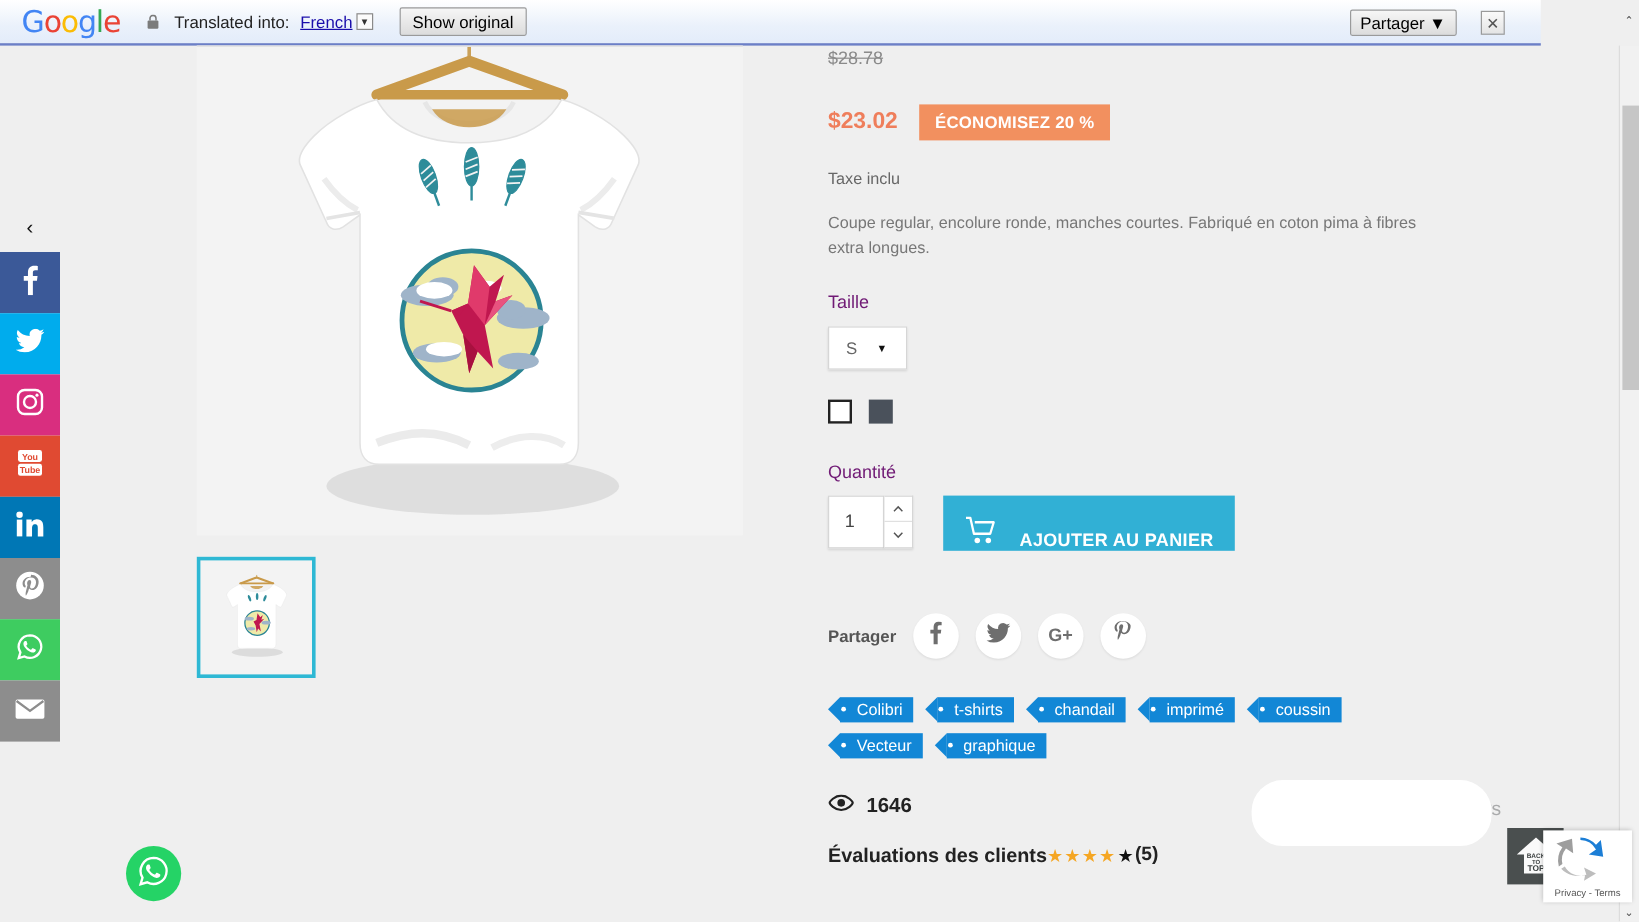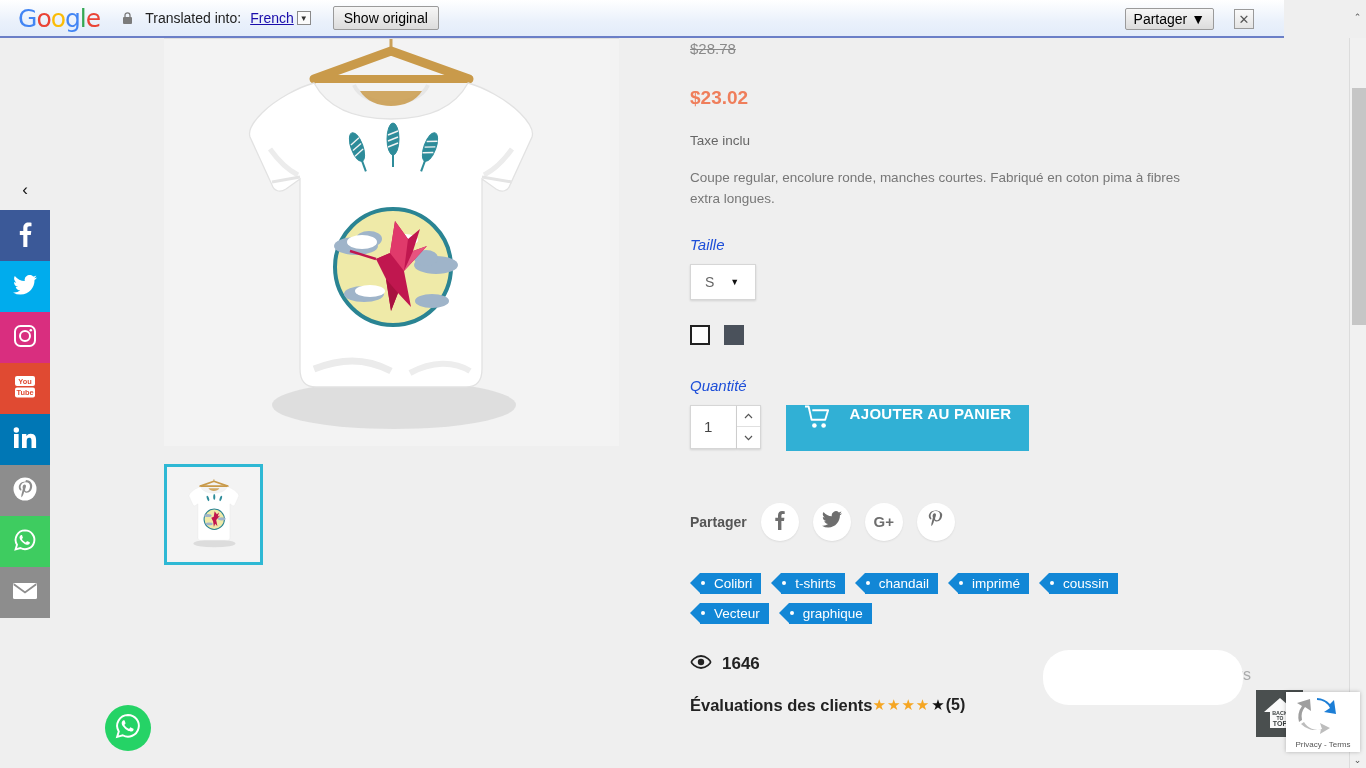--- a/index.html
+++ b/index.html
@@ -75,21 +75,21 @@
   
   #details{ position:absolute; left:690px; top:38px; width:530px; }
   #old-price{ font-size:15px; color:#8a8a8a; text-decoration:line-through; margin-top:2px;}
   .price-row{ display:flex; align-items:center; margin-top:30px; }
   #current-price{ font-size:19px; color:#ef7e5b; font-weight:700;}
   #discount-badge{ margin-left:18px; background:#f2905f; color:#fff; font-size:14px;
     font-weight:700; padding:7px 13px; letter-spacing:.2px;}
   #tax-note{ margin-top:24px; font-size:13.5px; color:#666;}
   #short-desc{ margin-top:20px; font-size:13.5px; color:#777; line-height:1.55; width:512px;}
 
-  .field-label{ font-size:15px; color:#1d4ed8;font-style:italic; }
+  .field-label{ font-size:15px; color:#701a75; }
   #size-block{ margin-top:26px; }
   #size-select{
     margin-top:11px; width:66px; height:36px; background:#fff; border:1px solid #d6d6d6;
     box-shadow:0 1px 2px rgba(0,0,0,.12); display:flex; align-items:center; cursor:pointer;
   }
   #size-value{ font-size:14px; color:#666; padding-left:14px;}
   #size-caret{ margin-left:16px; font-size:9px; color:#111;}
 
   #color-block{ margin-top:25px;}
   .swatches{ margin-top:11px; display:flex; gap:14px;}
@@ -100,21 +100,21 @@
   #qty-block{ margin-top:32px;}
   .cart-row{ margin-top:11px; display:flex; align-items:stretch; }
   #qty-input{ width:47px; height:44px; border:1px solid #d6d6d6; background:#fff;
     font-size:15px; color:#444; padding-left:13px; box-shadow:0 1px 2px rgba(0,0,0,.12);}
   #qty-steppers{ width:24px; height:44px; display:flex; flex-direction:column;
     border:1px solid #d6d6d6; border-left:none; box-shadow:0 1px 2px rgba(0,0,0,.12); background:#fff;}
   .stepper{ flex:1; display:flex; align-items:center; justify-content:center; font-size:9px; color:#555; cursor:pointer;}
   #stepper-up{ border-bottom:1px solid #e0e0e0;}
   #add-to-cart{
     margin-left:25px; width:243px; height:46px; background:#31b0d5; color:#fff;
-    display:flex; align-items:flex-start; justify-content:center; gap:18px; cursor:pointer; border:none;
+    display:flex; align-items:flex-end; justify-content:center; gap:18px; cursor:pointer; border:none;
     font-size:15px; font-weight:700; letter-spacing:.3px;
   }
 
   #share-block{ margin-top:52px; display:flex; align-items:center;}
   #share-label{ font-size:14px; color:#555;font-weight:bold;}
   .share-circle{ width:38px; height:38px; border-radius:50%; background:#fff;
     display:flex; align-items:center; justify-content:center; margin-left:14px; cursor:pointer;
     box-shadow:0 1px 2px rgba(0,0,0,.08);}
 
   #tags-block{ margin-top:32px; display:flex; flex-wrap:wrap; gap:9px 10px; width:500px;}
@@ -353,20 +353,21 @@
     </div>
   </div>
 </div>
 
 <div id="details">
 
   <div id="old-price">$28.78</div>
 
   <div class="price-row">
     <div id="current-price">$23.02</div>
+    <div id="discount-badge">ÉCONOMISEZ 20 %</div>
   </div>
 
   <div id="tax-note">Taxe inclu</div>
   <div id="short-desc">Coupe regular, encolure ronde, manches courtes. Fabriqué en coton pima à fibres extra longues.</div>
 
   <div id="size-block">
     <div class="field-label">Taille</div>
     <div id="size-select">
       <span id="size-value">S</span>
       <span id="size-caret">▼</span>

